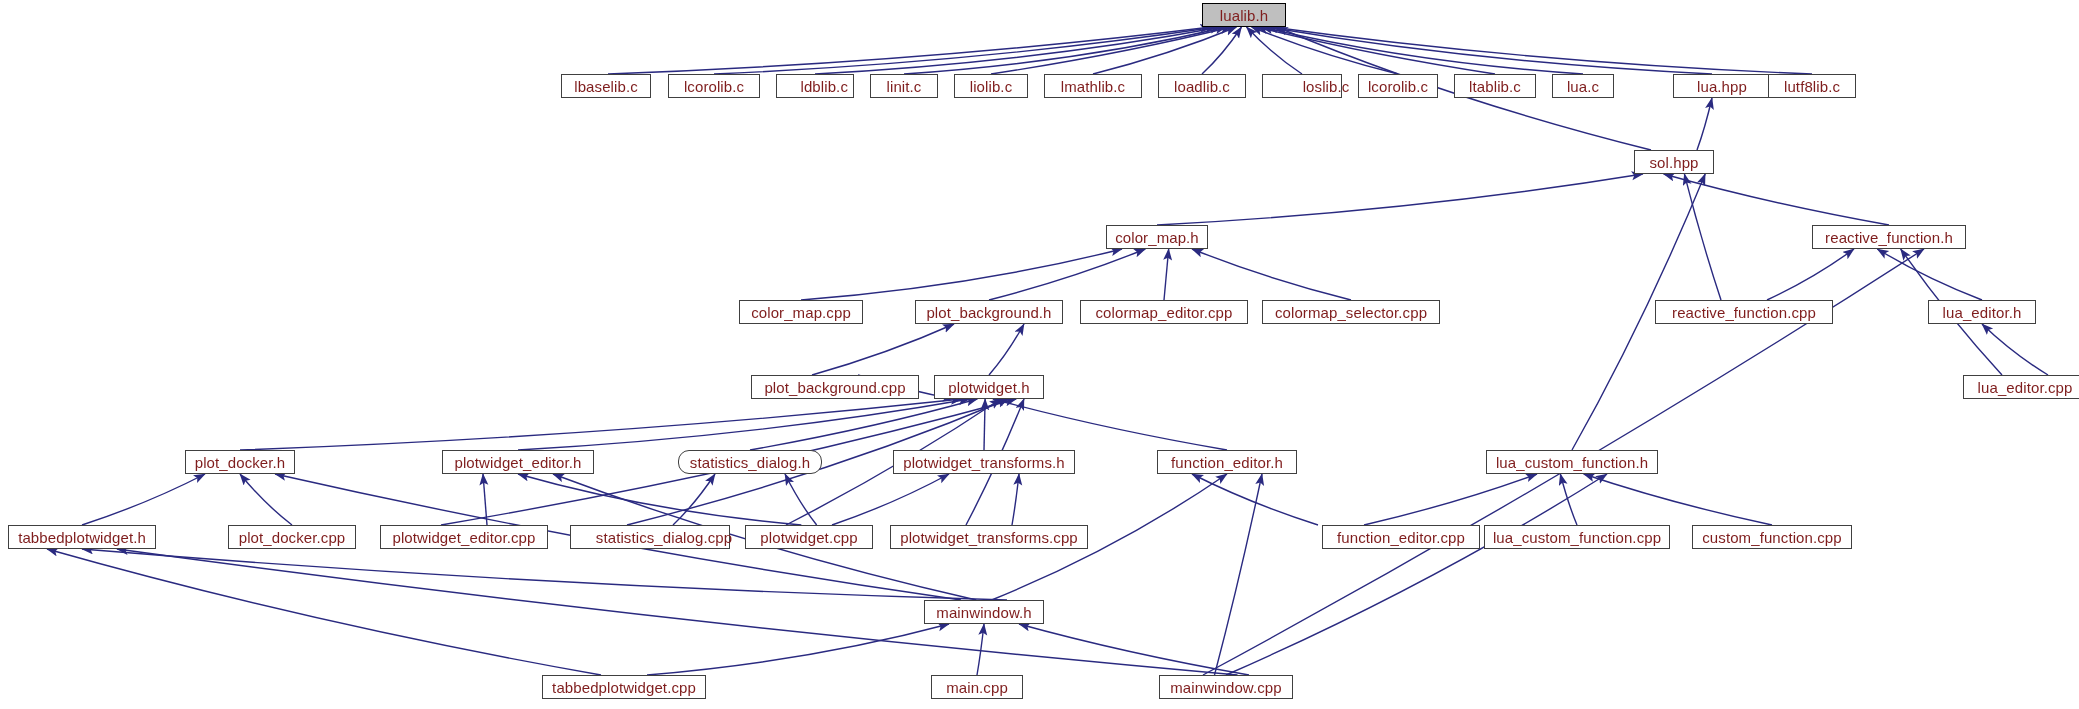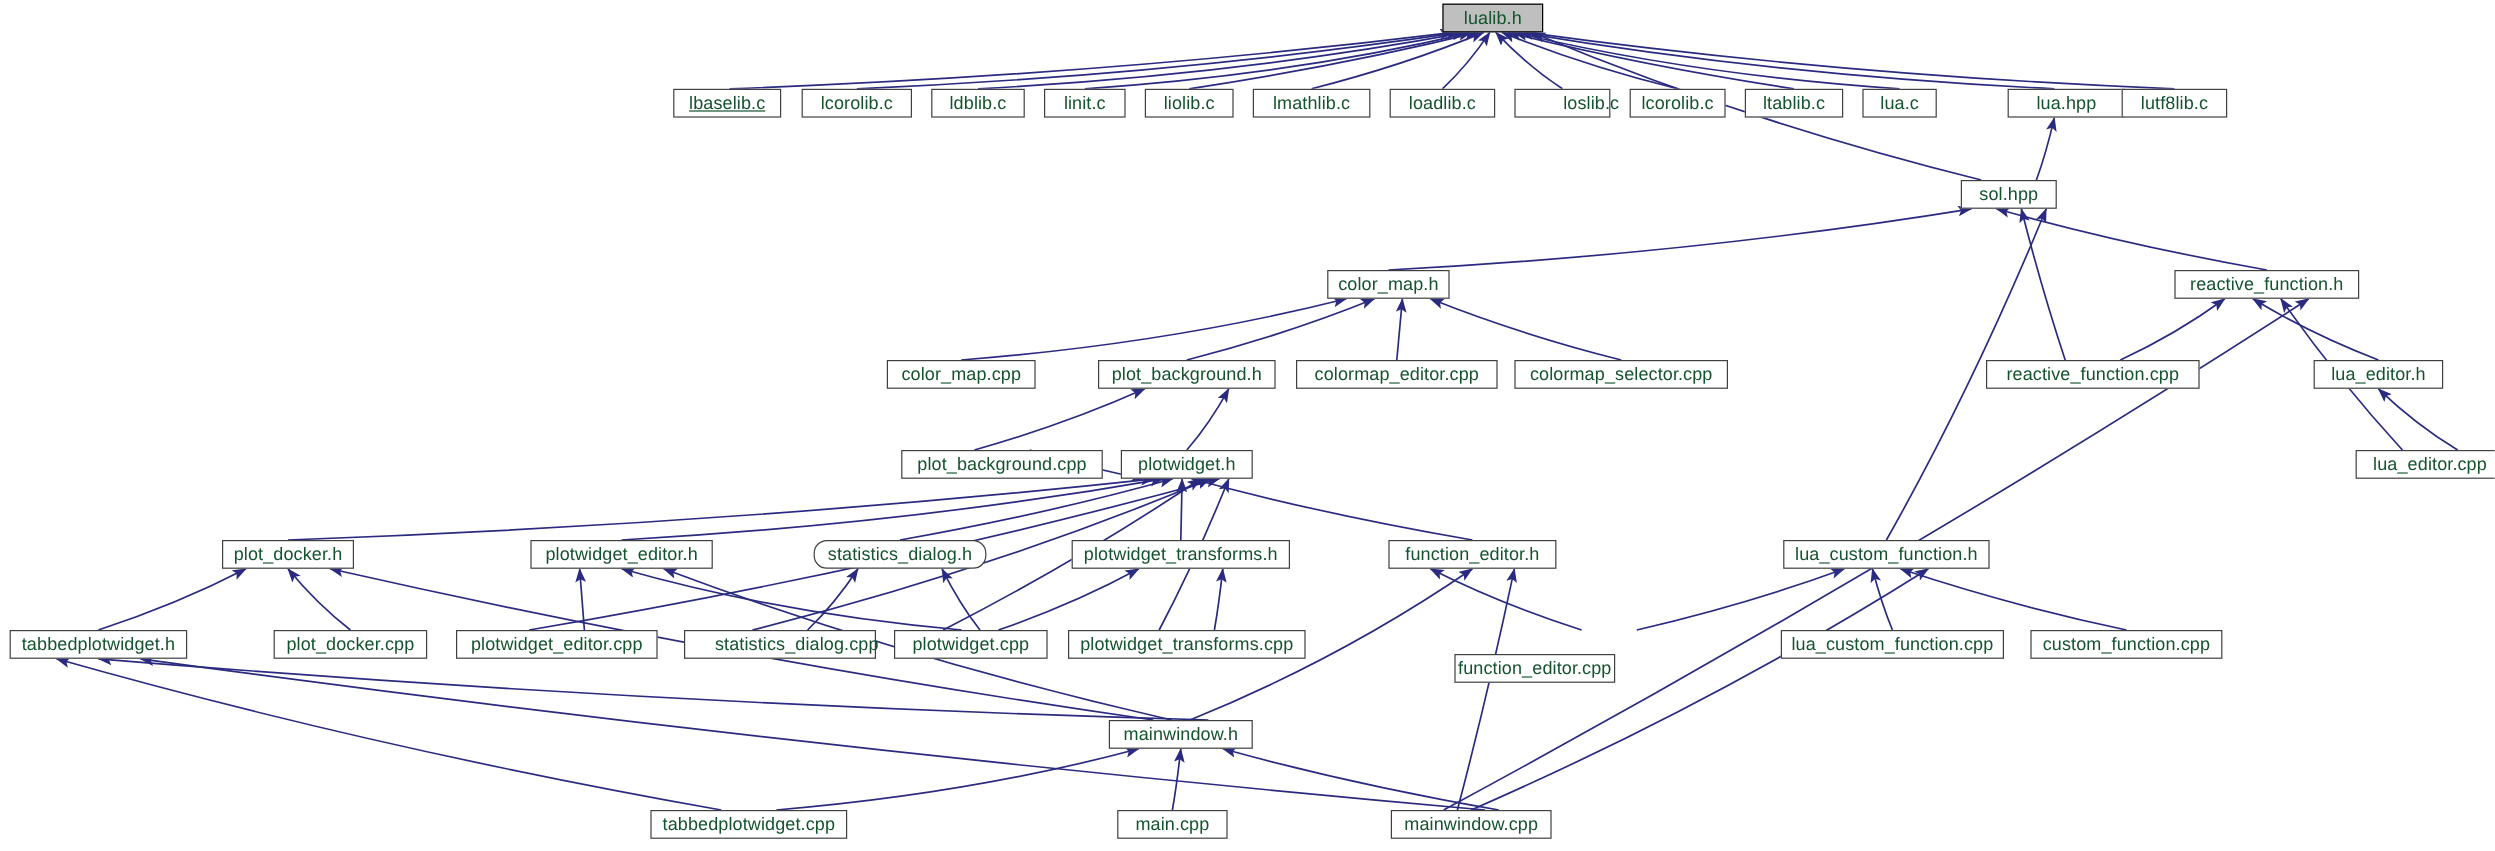--- a/index.html
+++ b/index.html
@@ -22,21 +22,21 @@
     top: 0;
     width: 2079px;
     height: 709px;
     pointer-events: none;
   }
   .node {
     position: absolute;
     box-sizing: border-box;
     border: 1px solid #404040;
     background: #ffffff;
-    color: #14532d;
+    color: #7f1d1d;
     display: flex;
     align-items: center;
     justify-content: center;
     white-space: nowrap;
     font-size: 15px;
     line-height: 1;
     letter-spacing: 0.1px;
     z-index: 5;
   }
   .node.root {
@@ -121,27 +121,27 @@
         <path d="M1237.5,675 Q665.35,624 117,549" marker-end="url(#arrowhead)" stroke="#2a2a80"></path>
         <path d="M647,675 Q808.57,661.5 949,624" marker-end="url(#arrowhead)" stroke="#2a2a80"></path>
         <path d="M977,675 Q980.745,653.5 984,624" marker-end="url(#arrowhead)" stroke="#2a2a80"></path>
         <path d="M1249,675 Q1125.95,653.5 1019,624" marker-end="url(#arrowhead)" stroke="#2a2a80"></path>
       </g>
   </svg>
   <div id="nodes-layer">
       <div class="node root" style="left: 1202px; top: 3px; width: 84px; height: 24px;">
         <span class="lbl">lualib.h</span>
       </div>
-      <div class="node" style="left: 561px; top: 74px; width: 90px; height: 24px; text-decoration: underline;">
+      <div class="node" style="left: 561px; top: 74px; width: 90px; height: 24px;">
         <span class="lbl">lbaselib.c</span>
       </div>
       <div class="node" style="left: 668px; top: 74px; width: 92px; height: 24px;">
         <span class="lbl">lcorolib.c</span>
       </div>
-      <div class="node" style="left: 776px; top: 74px; width: 78px; height: 24px;">
+      <div class="node" style="left: 776px; top: 74px; width: 78px; height: 24px; justify-content: flex-end;">
         <span class="lbl">ldblib.c</span>
       </div>
       <div class="node" style="left: 870px; top: 74px; width: 68px; height: 24px;">
         <span class="lbl">linit.c</span>
       </div>
       <div class="node" style="left: 954px; top: 74px; width: 74px; height: 24px;">
         <span class="lbl">liolib.c</span>
       </div>
       <div class="node" style="left: 1044px; top: 74px; width: 98px; height: 24px;">
         <span class="lbl">lmathlib.c</span>
@@ -232,21 +232,21 @@
       </div>
       <div class="node" style="left: 570px; top: 525px; width: 160px; height: 24px; padding-left: 28px;">
         <span class="lbl">statistics_dialog.cpp</span>
       </div>
       <div class="node" style="left: 745px; top: 525px; width: 128px; height: 24px;">
         <span class="lbl">plotwidget.cpp</span>
       </div>
       <div class="node" style="left: 890px; top: 525px; width: 198px; height: 24px;">
         <span class="lbl">plotwidget_transforms.cpp</span>
       </div>
-      <div class="node" style="left: 1212px; top: 525px; width: 134px; height: 24px; margin-top: 20px;">
+      <div class="node" style="left: 1322px; top: 525px; width: 158px; height: 24px;">
         <span class="lbl">function_editor.cpp</span>
       </div>
       <div class="node" style="left: 1484px; top: 525px; width: 186px; height: 24px;">
         <span class="lbl">lua_custom_function.cpp</span>
       </div>
       <div class="node" style="left: 1692px; top: 525px; width: 160px; height: 24px;">
         <span class="lbl">custom_function.cpp</span>
       </div>
       <div class="node" style="left: 924px; top: 600px; width: 120px; height: 24px;">
         <span class="lbl">mainwindow.h</span>

